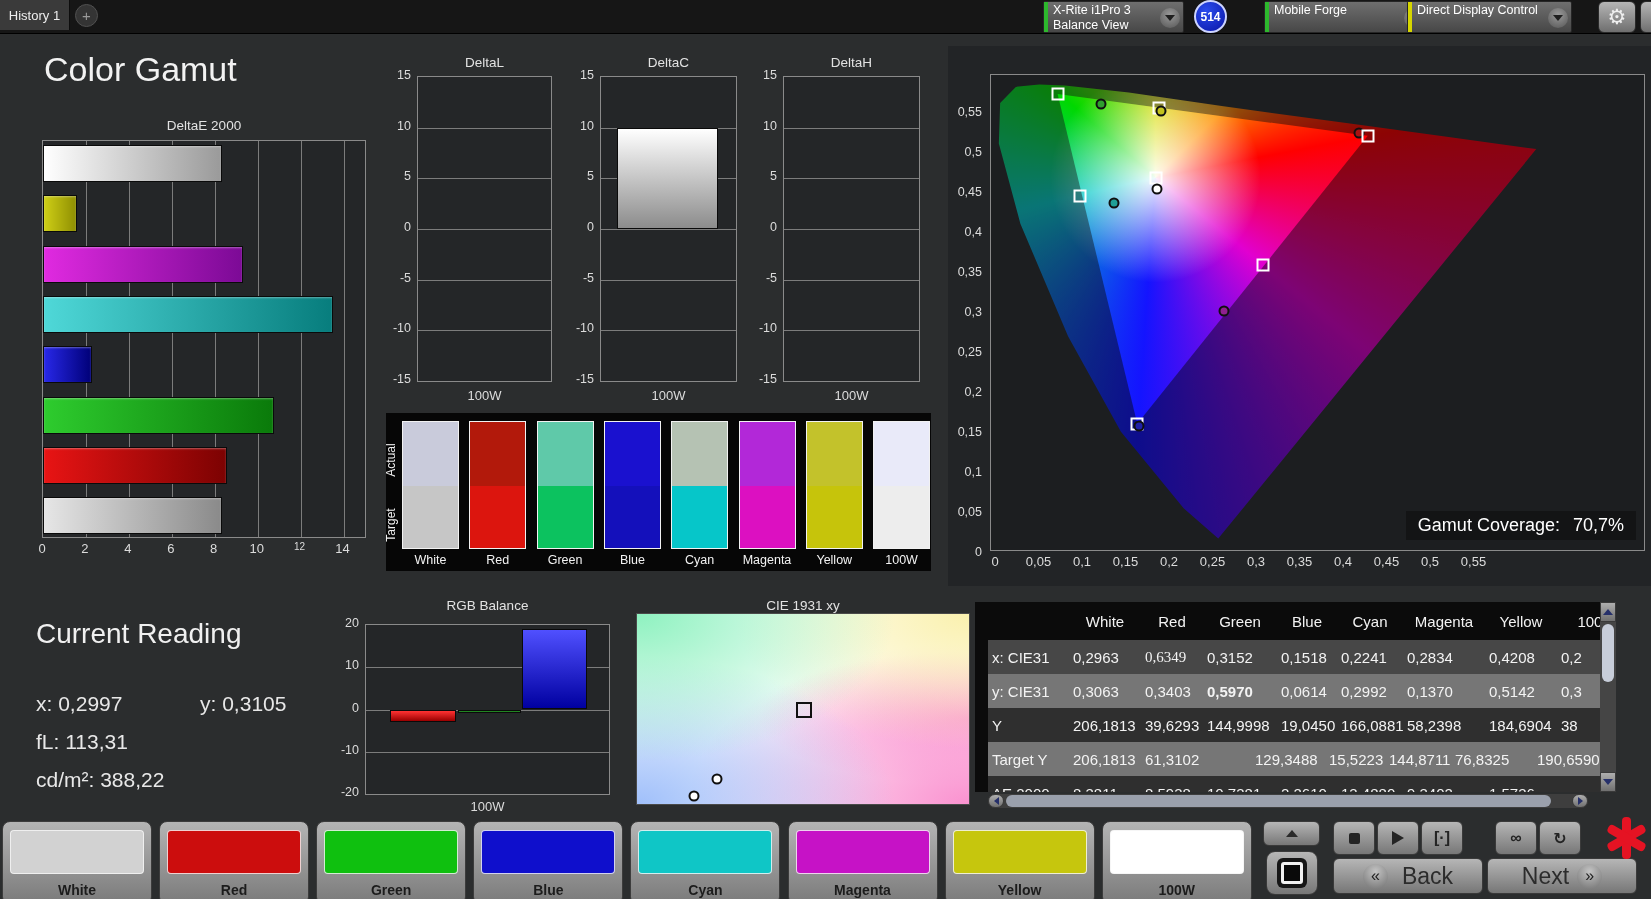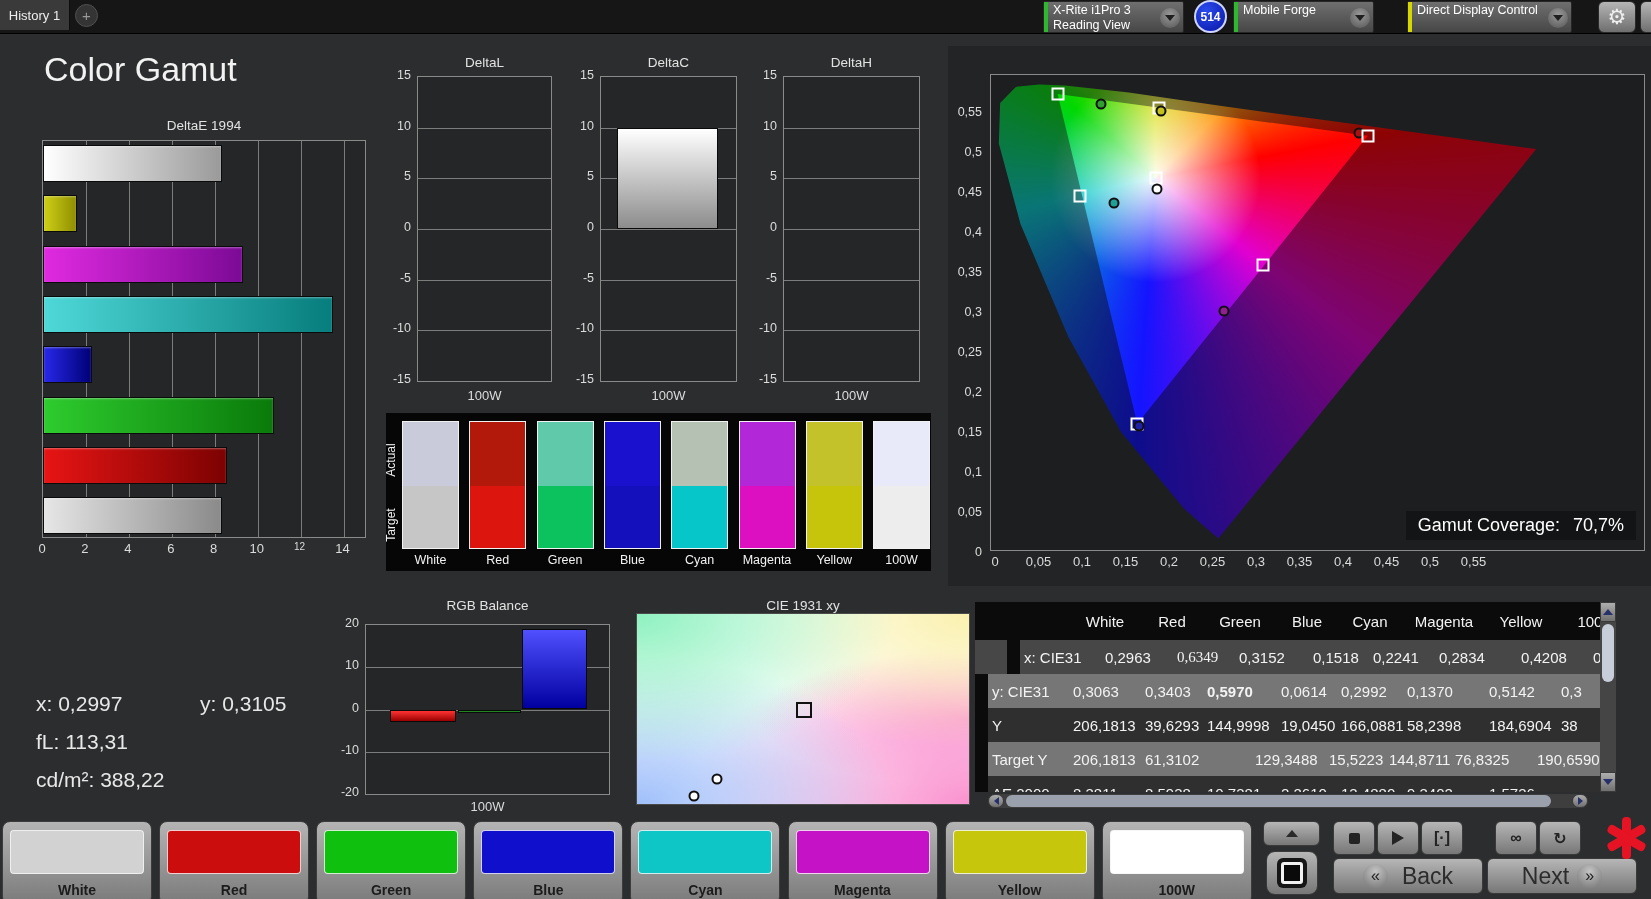--- a/index.html
+++ b/index.html
@@ -64,30 +64,30 @@
 <div class="stage">
 
   <div id="topbar">
     <div id="historytab">History 1</div>
     <div id="addtab">+</div>
 
     <div class="dd" style="left:1043px;width:141px;">
       <div class="stripe" style="background:#2db82d;"></div>
       <div class="ddtext">
         <div>X-Rite i1Pro 3</div>
-        <div>Reading View</div>
+        <div>Balance View</div>
       </div>
       <div class="arr">
           <div class="tri-down"></div>
         </div>
     </div>
 
     <div id="badge">514</div>
 
-    <div class="dd" style="left:1233px;width:141px;text-decoration:underline;">
+    <div class="dd" style="left:1264px;width:164px;text-decoration:underline;">
       <div class="stripe" style="background:#2db82d;"></div>
       <div class="ddtext">Mobile Forge</div>
       <div class="arr">
           <div class="tri-down"></div>
         </div>
     </div>
 
     <div class="dd" style="left:1407px;width:165px;">
       <div class="stripe" style="background:#d6d600;"></div>
       <div class="ddtext">Direct Display Control</div>
@@ -95,21 +95,21 @@
           <div class="tri-down"></div>
         </div>
     </div>
 
     <div class="iconbtn" style="left:1598px;width:38px;font-size:21px;">⚙</div>
     <div class="iconbtn" style="left:1640px;width:20px;border-radius:6px 0 0 6px;"></div>
   </div>
 
   <div class="abs" style="left:44px;top:50px;font-size:34px;color:#f2f2f2;">Color Gamut</div>
 
-  <div class="ctitle" style="left:42px;top:118px;width:324px;">DeltaE 1994</div>
+  <div class="ctitle" style="left:42px;top:118px;width:324px;">DeltaE 2000</div>
   <div class="plot" style="left:42px;top:140px;width:324px;height:398px;">
       <div class="vgrid" style="left: 42.9333px;"></div>
       <div class="vgrid" style="left: 85.8667px;"></div>
       <div class="vgrid" style="left: 128.8px;"></div>
       <div class="vgrid" style="left: 171.733px;"></div>
       <div class="vgrid" style="left: 214.667px;"></div>
       <div class="vgrid" style="left: 257.6px;"></div>
       <div class="vgrid" style="left: 300.533px;"></div>
       <div class="hbar" style="left: 0px; top: 4px; width: 179.247px; background: linear-gradient(to right, rgb(255, 255, 255), rgb(154, 154, 154));"></div>
       <div class="hbar" style="left: 0px; top: 54.3px; width: 33.7027px; background: linear-gradient(to right, rgb(207, 207, 22), rgb(143, 143, 2));"></div>
@@ -278,20 +278,21 @@
         <div class="axlab c" style="left: 202.5px; width: 40px; font-size: 13px;">0,25</div>
         <div class="axlab c" style="left: 246px; width: 40px; font-size: 13px;">0,3</div>
         <div class="axlab c" style="left: 289.5px; width: 40px; font-size: 13px;">0,35</div>
         <div class="axlab c" style="left: 333px; width: 40px; font-size: 13px;">0,4</div>
         <div class="axlab c" style="left: 376.5px; width: 40px; font-size: 13px;">0,45</div>
         <div class="axlab c" style="left: 420px; width: 40px; font-size: 13px;">0,5</div>
         <div class="axlab c" style="left: 463.5px; width: 40px; font-size: 13px;">0,55</div>
       </div>
   </div>
 
+  <div class="abs" style="left:36px;top:618px;font-size:28px;color:#f0f0f0;">Current Reading</div>
   <div class="abs" style="left:36px;top:692px;font-size:21px;">
     <span>x:</span> <span>0,2997</span>
   </div>
   <div class="abs" style="left:200px;top:692px;font-size:21px;">
     <span>y:</span> <span>0,3105</span>
   </div>
   <div class="abs" style="left:36px;top:730px;font-size:21px;">
     <span>fL:</span> <span>113,31</span>
   </div>
   <div class="abs" style="left:36px;top:768px;font-size:21px;">
@@ -336,21 +337,21 @@
         <div class="tcell" style="width: 72px; justify-content: center;">White</div>
         <div class="tcell" style="width: 62px; justify-content: center;">Red</div>
         <div class="tcell" style="width: 74px; justify-content: center;">Green</div>
         <div class="tcell" style="width: 60px; justify-content: center;">Blue</div>
         <div class="tcell" style="width: 66px; justify-content: center;">Cyan</div>
         <div class="tcell" style="width: 82px; justify-content: center;">Magenta</div>
         <div class="tcell" style="width: 72px; justify-content: center;">Yellow</div>
         <div class="tcell" style="width: 80px; justify-content: center;">100W</div>
       </div>
       <div class="trow" style="height: 34px; background: rgb(71, 71, 71);">
-        <div class="tcell" style="width: 94px; border-left: 13px solid rgb(11, 11, 11); margin-left: 32px;">x: CIE31</div>
+        <div class="tcell" style="width: 94px; border-left: 13px solid rgb(11, 11, 11);">x: CIE31</div>
         <div class="tcell" style="width: 72px;">0,2963</div>
         <div class="tcell" style="width: 62px; font-family: Liberation Serif, serif;">0,6349</div>
         <div class="tcell" style="width: 74px;">0,3152</div>
         <div class="tcell" style="width: 60px;">0,1518</div>
         <div class="tcell" style="width: 66px;">0,2241</div>
         <div class="tcell" style="width: 82px;">0,2834</div>
         <div class="tcell" style="width: 72px;">0,4208</div>
         <div class="tcell" style="width: 80px;">0,2</div>
       </div>
       <div class="trow" style="height: 34px; background: rgb(118, 118, 118);">

